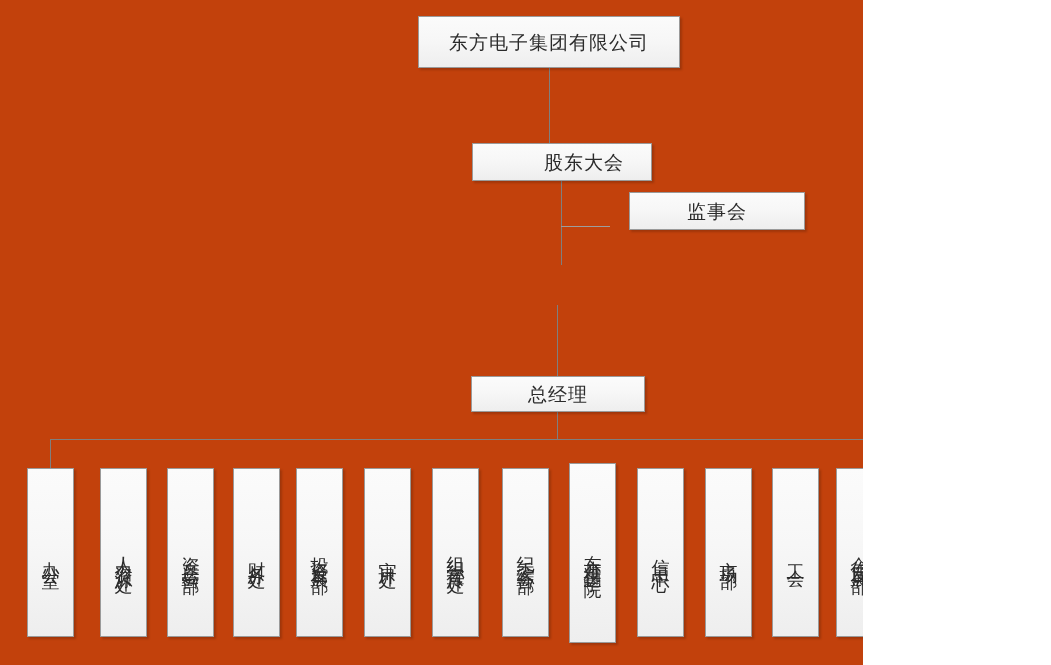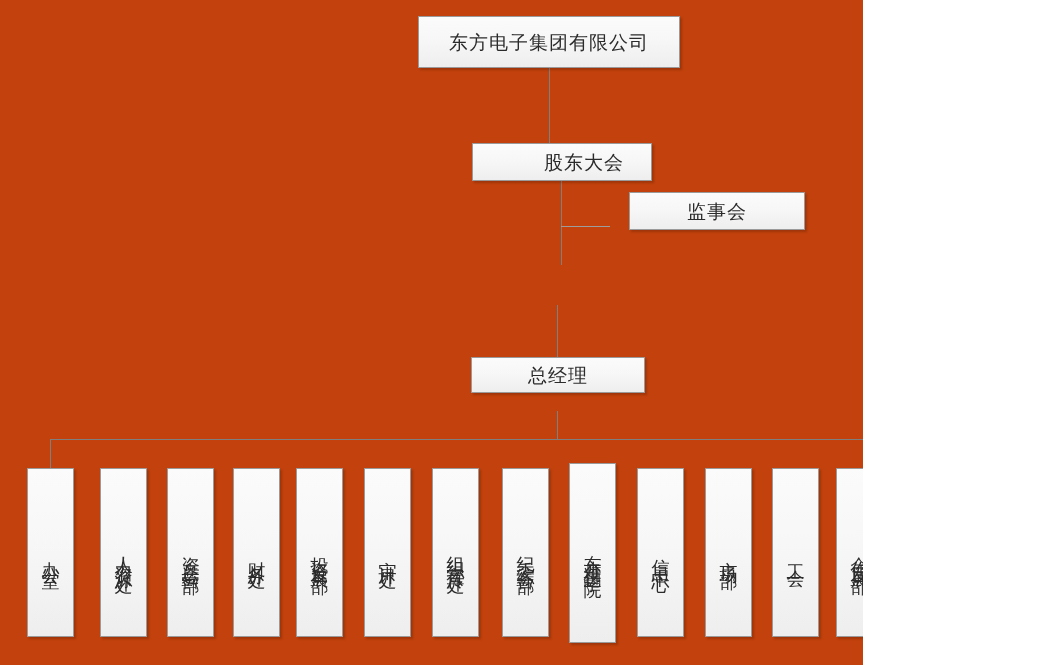--- a/index.html
+++ b/index.html
@@ -94,21 +94,21 @@
 
   <div class="node h" style="left:472px; top:143px; width:180px; height:38px;padding-left:44px;">
     <span class="label">股东大会</span>
   </div>
 
   <div class="node h" style="left:609px; top:192px; width:176px; height:38px;margin-left:20px;">
     <span class="label">监事会</span>
   </div>
 
 
-  <div class="node h" style="left:471px; top:357px; width:174px; height:36px;">
+  <div class="node h" style="left:471px; top:376px; width:174px; height:36px;">
     <span class="label">总经理</span>
   </div>
 
   <div class="node v" style="left:27px; top:468px; width:47px; height:169px;">
     <span class="label">办公室</span>
   </div>
 
   <div class="node v" style="left:100px; top:468px; width:47px; height:169px;">
     <span class="label">人力资源处</span>
   </div>

